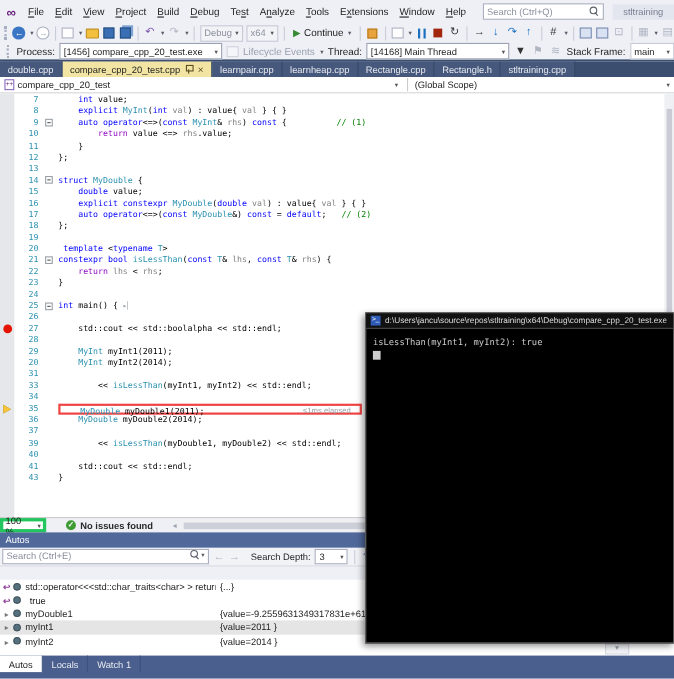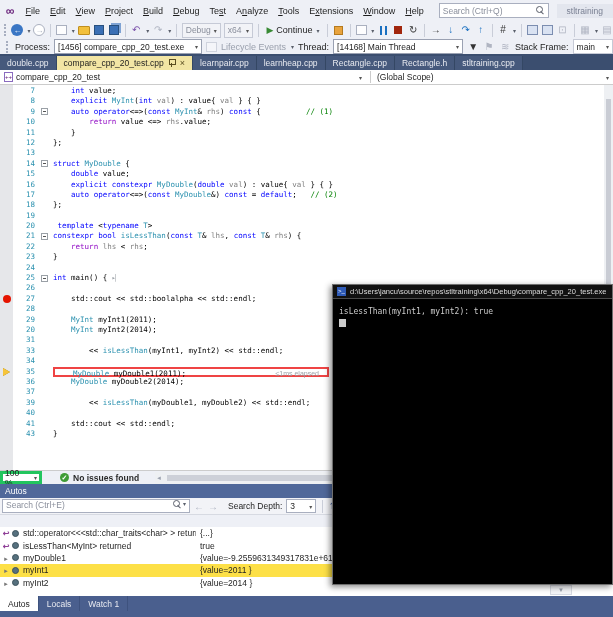--- a/index.html
+++ b/index.html
@@ -105,21 +105,21 @@
   .nav-arrow { color:#b0b5c2; font-size:10px; }
   #depth-box { width:30px; height:14px; background:#fff; border:1px solid #a9afbf; display:flex; align-items:center; padding:0 3px; }
   #depth-box .caret { font-size:6px; color:#555; margin-left:auto; }
   .mini-icon { width:14px; height:13px; display:flex; align-items:center; justify-content:center; font-size:9px; color:#3a5a9c; }
   .mini-icon.pressed { border:1px solid #9aa7c4; background:#dfe6f2; }
   #autos-thead { position:absolute; left:0; top:515px; width:613px; height:12px; background:#f7f8fa; border-bottom:1px solid #dfe1e6; display:flex; font-size:8.5px; color:#222;margin-top:38px; }
   #autos-thead .col-name { width:196px; padding-left:16px; border-right:1px solid #dfe1e6; }
   #autos-thead .col-value { flex:1; padding-left:3px; }
   #autos-rows { position:absolute; left:0; top:527px; width:613px; background:#fff; }
   .autos-row { height:12.4px; display:flex; align-items:center; font-size:8.5px; }
-  .autos-row.shaded { background:#fde047; }
+  .autos-row.shaded { background:#e5e5e5; }
   .autos-row .lead { width:12px; flex:0 0 12px; text-align:center; }
   .expander { color:#777; font-size:7px; }
   .ret-icon { color:#8f3f97; font-size:8px; font-weight:bold; }
   .member-ball { width:7px; height:7px; border-radius:50%; background:#56707e; border:1px solid #3c525c; margin-right:4px; flex:0 0 7px; }
   .a-name { width:173px; flex:0 0 173px; overflow:hidden; white-space:nowrap; }
   .a-value { flex:1; overflow:hidden; white-space:nowrap; padding-left:4px; }
   #autos-filler { position:absolute; left:0; top:589px; width:613px; height:7px; background:#fff; }
   #autos-scrollbtn { position:absolute; left:550px; top:585px; width:22px; height:10px; background:#f4f5f8; border:1px solid #d7dae2; color:#9aa0ad; font-size:6px; text-align:center; line-height:8px; }
 
   
@@ -392,21 +392,20 @@
   <div id="autos-rows">
       <div class="autos-row">
         <span class="lead"><span class="ret-icon">↩</span></span>
         <span class="member-ball"></span>
         <span class="a-name">std::operator&lt;&lt;&lt;std::char_traits&lt;char&gt; &gt; return...</span>
         <span class="a-value">{...}</span>
       </div>
       <div class="autos-row">
         <span class="lead"><span class="ret-icon">↩</span></span>
         <span class="member-ball"></span>
-        <span class="a-name">isLessThan&lt;MyInt&gt; returned</span>
         <span class="a-value">true</span>
       </div>
       <div class="autos-row">
         <span class="lead"><span class="expander">▸</span></span>
         <span class="member-ball"></span>
         <span class="a-name">myDouble1</span>
         <span class="a-value">{value=-9.2559631349317831e+61 }</span>
       </div>
       <div class="autos-row shaded">
         <span class="lead"><span class="expander">▸</span></span>

